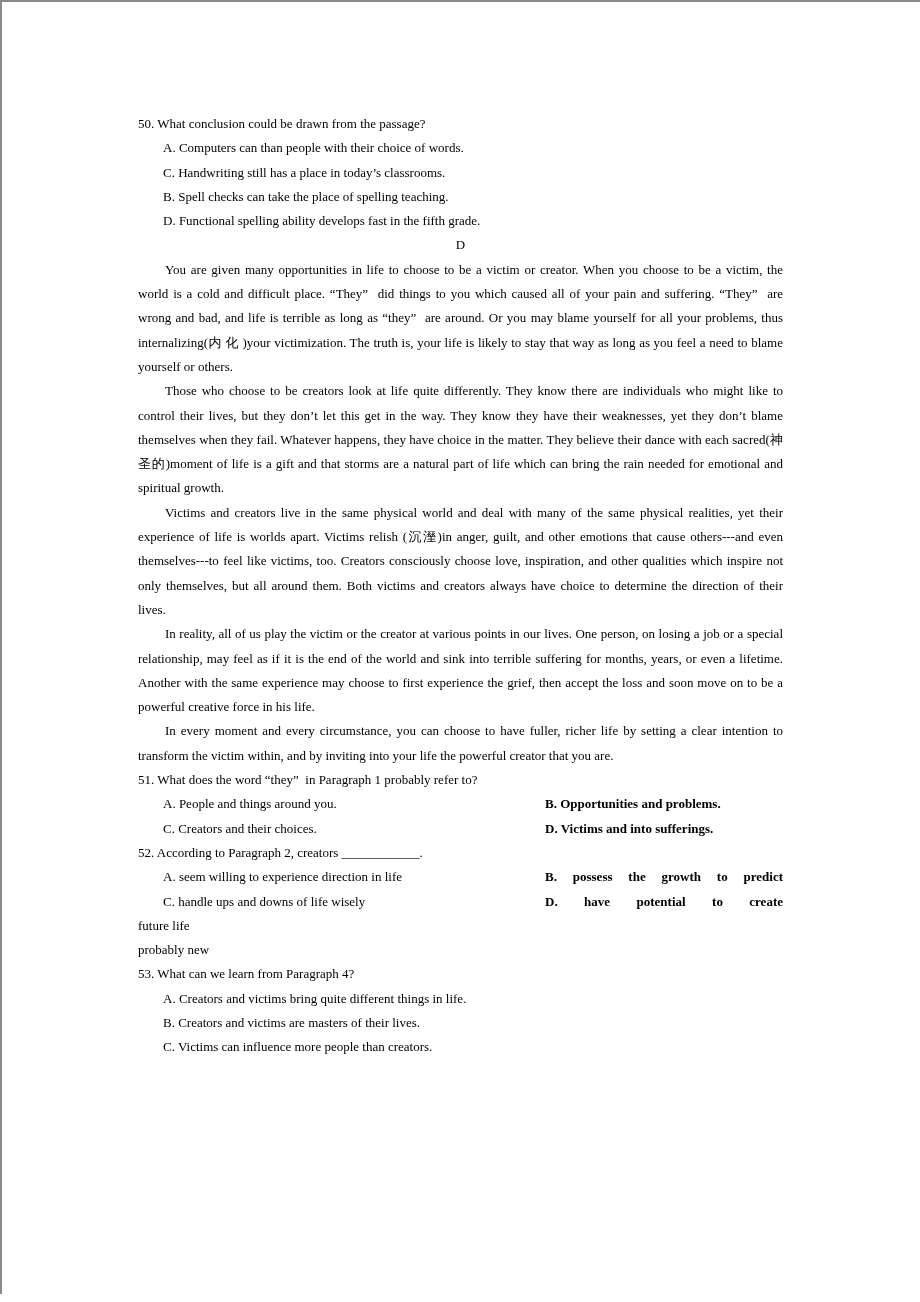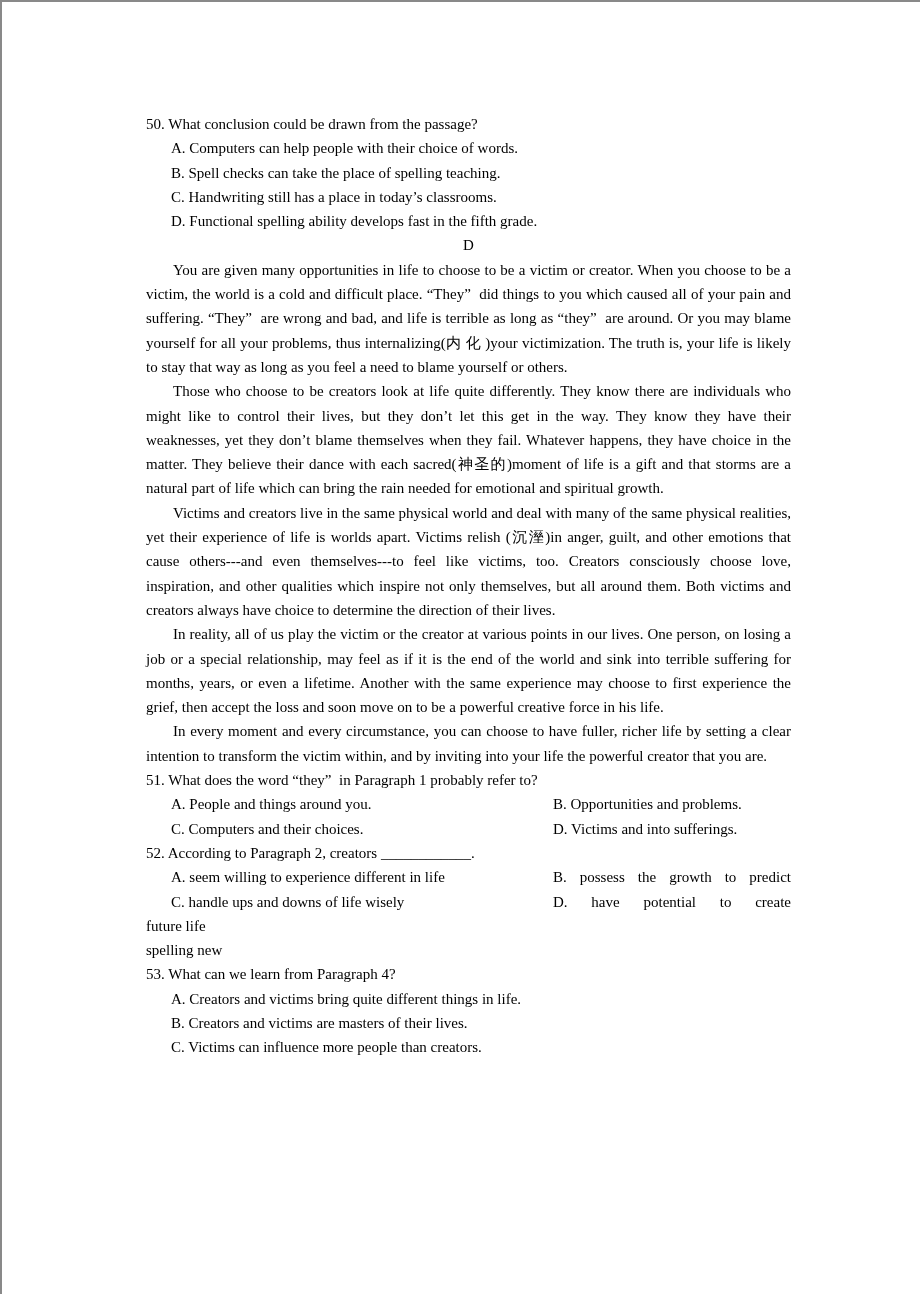--- a/index.html
+++ b/index.html
@@ -27,90 +27,90 @@
     background: var(--border-color);
   }
   .border-left {
     position: absolute;
     top: 0; left: 0;
     width: 2px; height: 1294px;
     background: var(--border-color);
   }
   .content {
     position: absolute;
-    left: 146px;
+    left: 138px;
     top: 112px;
     width: 645px;
-    font-size: 15px;
+    font-size: 13px;
     line-height: 24.3px;
   }
   .line { min-height: 24.3px; }
   .option { padding-left: 25px; }
   .para {
     margin: 0;
     text-align: justify;
     text-indent: 27px;
     font-family: Liberation Serif, serif;
   }
   .section-label { text-align: center; }
   .opt-row { display: flex; }
   .opt-left {
     flex: none;
     box-sizing: border-box;
     width: 407px;
     padding-left: 25px;
   }
-  .opt-right { flex: 1; }
+  .opt-right { flex: 1; font-weight: bold; }
   .stretch {
     text-align: justify;
     text-align-last: justify;
   }
 </style>
 </head>
 <body>
 
 <div class="border-top"></div>
 <div class="border-left"></div>
 
 <div class="content">
 
   <div class="line">50. What conclusion could be drawn from the passage?</div>
-  <div class="line option">A. Computers can help people with their choice of words.</div>
+  <div class="line option">A. Computers can than people with their choice of words.</div>
+  <div class="line option">C. Handwriting still has a place in today’s classrooms.</div>
   <div class="line option">B. Spell checks can take the place of spelling teaching.</div>
-  <div class="line option">C. Handwriting still has a place in today’s classrooms.</div>
   <div class="line option">D. Functional spelling ability develops fast in the fifth grade.</div>
 
   <div class="line section-label">D</div>
 
   <p class="para">You are given many opportunities in life to choose to be a victim or creator. When you choose to be a victim, the world is a cold and difficult place. “They”&nbsp; did things to you which caused all of your pain and suffering. “They”&nbsp; are wrong and bad, and life is terrible as long as “they”&nbsp; are around. Or you may blame yourself for all your problems, thus internalizing(内 化 )your victimization. The truth is, your life is likely to stay that way as long as you feel a need to blame yourself or others.</p>
   <p class="para">Those who choose to be creators look at life quite differently. They know there are individuals who might like to control their lives, but they don’t let this get in the way. They know they have their weaknesses, yet they don’t blame themselves when they fail. Whatever happens, they have choice in the matter. They believe their dance with each sacred(神圣的)moment of life is a gift and that storms are a natural part of life which can bring the rain needed for emotional and spiritual growth.</p>
   <p class="para">Victims and creators live in the same physical world and deal with many of the same physical realities, yet their experience of life is worlds apart. Victims relish (沉溼)in anger, guilt, and other emotions that cause others---and even themselves---to feel like victims, too. Creators consciously choose love, inspiration, and other qualities which inspire not only themselves, but all around them. Both victims and creators always have choice to determine the direction of their lives.</p>
   <p class="para">In reality, all of us play the victim or the creator at various points in our lives. One person, on losing a job or a special relationship, may feel as if it is the end of the world and sink into terrible suffering for months, years, or even a lifetime. Another with the same experience may choose to first experience the grief, then accept the loss and soon move on to be a powerful creative force in his life.</p>
   <p class="para">In every moment and every circumstance, you can choose to have fuller, richer life by setting a clear intention to transform the victim within, and by inviting into your life the powerful creator that you are.</p>
 
   <div class="line">51. What does the word “they”&nbsp; in Paragraph 1 probably refer to?</div>
   <div class="line opt-row">
     <span class="opt-left">A. People and things around you.</span>
     <span class="opt-right">B. Opportunities and problems.</span>
   </div>
   <div class="line opt-row">
-    <span class="opt-left">C. Computers and their choices.</span>
+    <span class="opt-left">C. Creators and their choices.</span>
     <span class="opt-right">D. Victims and into sufferings.</span>
   </div>
 
   <div class="line">52. According to Paragraph 2, creators ____________.</div>
   <div class="line opt-row">
-    <span class="opt-left">A. seem willing to experience different in life</span>
+    <span class="opt-left">A. seem willing to experience direction in life</span>
     <span class="opt-right stretch">B. possess the growth to predict</span>
   </div>
   <div class="line opt-row">
     <span class="opt-left">C. handle ups and downs of life wisely</span>
     <span class="opt-right stretch">D. have potential to create</span>
   </div>
   <div class="line">future life</div>
-  <div class="line">spelling new</div>
+  <div class="line">probably new</div>
 
   <div class="line">53. What can we learn from Paragraph 4?</div>
   <div class="line option">A. Creators and victims bring quite different things in life.</div>
   <div class="line option">B. Creators and victims are masters of their lives.</div>
   <div class="line option">C. Victims can influence more people than creators.</div>
 
 </div>
 
 </body></html>

